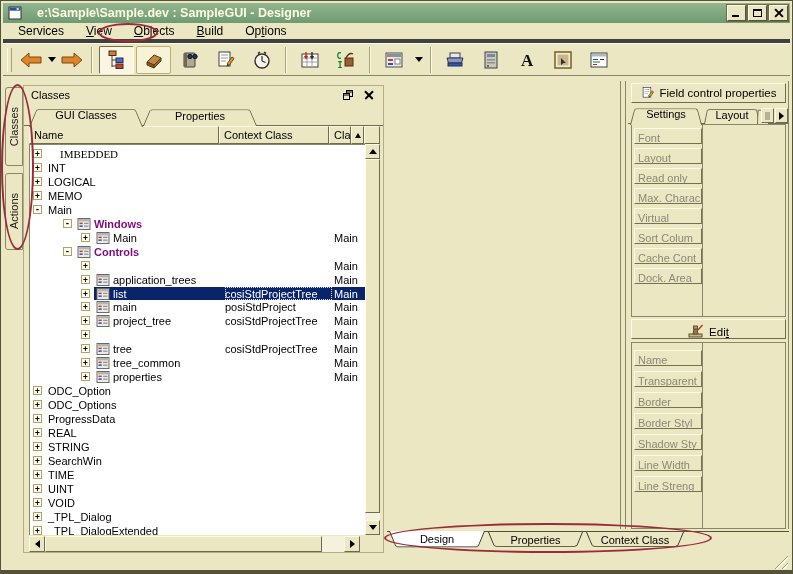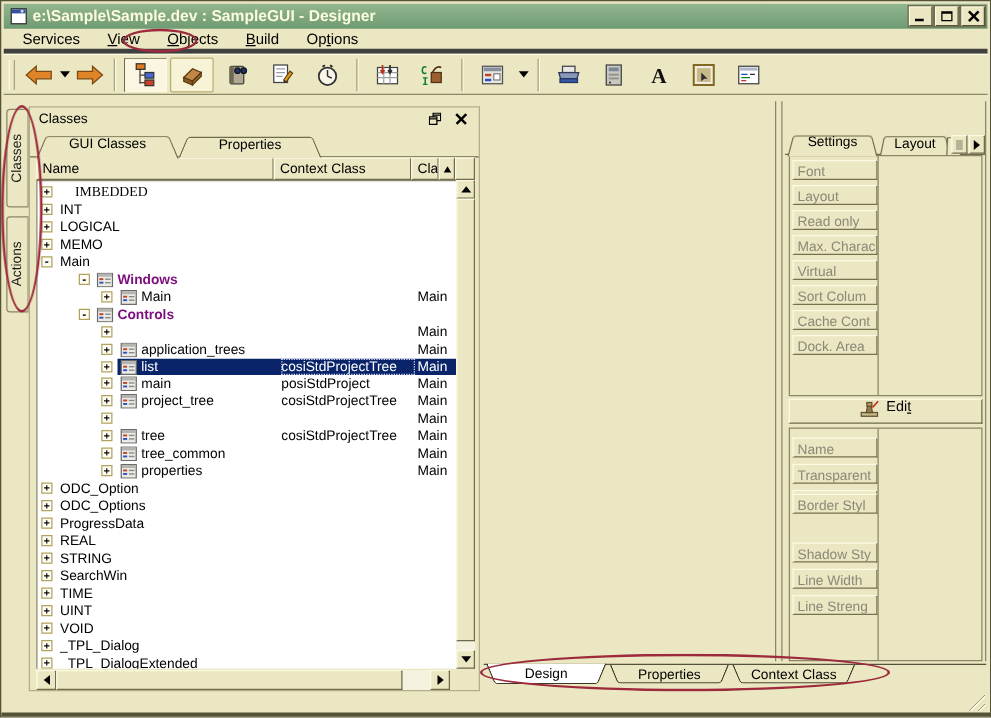--- a/index.html
+++ b/index.html
@@ -11,21 +11,21 @@
   *{box-sizing:border-box;margin:0;padding:0}
   body{margin:0;background:#777;font-family:"Liberation Sans",sans-serif}
   .stage{position:relative;width:793px;height:574px;background:var(--tan);
          border:1px solid #55523a;overflow:hidden;font-family:"Liberation Sans",sans-serif}
 
   
   .titlebar{position:absolute;left:2px;top:2px;right:2px;height:20px;
     background:linear-gradient(180deg,var(--tgl),var(--tgd));
     display:flex;align-items:center;padding-left:5px}
   .app-icon{width:14px;height:14px;flex:0 0 auto}
-  .title-text{color:#fdfbe0;font-weight:bold;font-size:12.5px;margin-left:4px;white-space:nowrap}
+  .title-text{color:#fdfbe0;font-weight:bold;font-size:12.5px;margin-left:15px;white-space:nowrap}
   .winbtns{margin-left:auto;display:flex;margin-right:2px}
   .wbtn{position:relative;width:19px;height:16px;background:var(--tan);margin-left:2px;
     border:1px solid;border-color:var(--line-l) #55523a #55523a var(--line-l);outline:1px solid #6f6b4c}
   .g-min{position:absolute;left:4px;right:6px;bottom:3px;height:2px;background:#000}
   .g-max{position:absolute;inset:3px 4px 3px 4px;border:1px solid #000;border-top-width:2px}
   .g-x{position:absolute;inset:0}
   .g-x::before,.g-x::after{content:"";position:absolute;left:50%;top:50%;width:11px;height:2px;background:#000}
   .g-x::before{transform:translate(-50%,-50%) rotate(45deg)}
   .g-x::after{transform:translate(-50%,-50%) rotate(-45deg)}
 
@@ -138,21 +138,21 @@
     z-index:4;border:1px solid;border-color:var(--line-l) var(--line-d) var(--line-d) var(--line-l)}
   .tab-arrow.la{left:133px}.tab-arrow.ra{left:147px}
   .groupbox{position:absolute;left:3px;width:155px;border:1px solid #8a8668;background:var(--tan)}
   .gb1{top:43px;height:193px}
   .gb2{top:261px;height:187px}
   .gb-vline{position:absolute;left:70px;top:0;bottom:0;width:1px;background:#8a8668}
   .pbtn{position:absolute;left:2px;width:68px;height:16px;background:var(--tan);color:#8b8878;
     font-size:11px;line-height:14px;padding:2px 3px;overflow:hidden;white-space:nowrap;
     border:1px solid;border-color:var(--line-l) #76724f #76724f var(--line-l)}
   .editbtn{position:absolute;left:3px;top:238px;width:155px;height:20px;background:var(--tan);
-    display:flex;align-items:flex-start;justify-content:center;gap:5px;font-size:11.5px;color:#000;
+    display:flex;align-items:flex-end;justify-content:center;gap:5px;font-size:11.5px;color:#000;
     border:1px solid;border-color:var(--line-l) var(--line-d) var(--line-d) var(--line-l)}
   .editbtn svg{width:16px;height:14px}
 
   
   .bottombar{position:absolute;left:386px;top:530px;width:402px;height:19px;border-top:1px solid #55523a}
   .btab{position:absolute;top:0;height:17px}
   .btab .btshape{position:absolute;inset:0;background:var(--tan);border:1px solid #3a3826;border-top:none;
     border-radius:0 0 3px 3px;transform:perspective(14px) rotateX(-7deg);transform-origin:50% 0}
   .btab.active{top:-1px;height:19px;z-index:3}
   .btab.active .btshape{background:#fff}
@@ -665,20 +665,26 @@
       <div class="hbtn right">
           <span class="tri tri-r"></span>
         </div>
     </div>
   </div>
 
   <div class="split1"></div>
   <div class="split2"></div>
 
   <div class="rpanel">
+    <div class="rp-header">
+      <svg>
+          <use href="#i-docpencil"></use>
+        </svg>
+      <span>Field control properties</span>
+    </div>
     <div class="rp-tabs">
       <div class="tabstub">
           <div class="tshape"></div>
         </div>
       <div class="tab-arrow la">
           <span class="tri tri-l dis"></span>
         </div>
       <div class="tab-arrow ra">
           <span class="tri tri-r"></span>
         </div>
@@ -706,21 +712,21 @@
       <svg>
           <use href="#i-stamp"></use>
         </svg>
       <span>Edi<u>t</u></span>
     </div>
     <div class="groupbox gb2">
       <div class="gb-vline"></div>
     <div class="pbtn" style="top: 7px;">Name</div>
         <div class="pbtn" style="top: 28px;">Transparent</div>
         <div class="pbtn" style="top: 49px;">Border</div>
-        <div class="pbtn" style="top: 52px;">Border Styl</div>
+        <div class="pbtn" style="top: 70px;">Border Styl</div>
         <div class="pbtn" style="top: 91px;">Shadow Sty</div>
         <div class="pbtn" style="top: 112px;">Line Width</div>
         <div class="pbtn" style="top: 133px;">Line Streng</div>
       </div>
   </div>
 
   <div class="bottombar">
       <div class="btab active" style="left: 2px; width: 96px;">
         <div class="btshape"></div>
         <span class="tlabel">Design</span>

